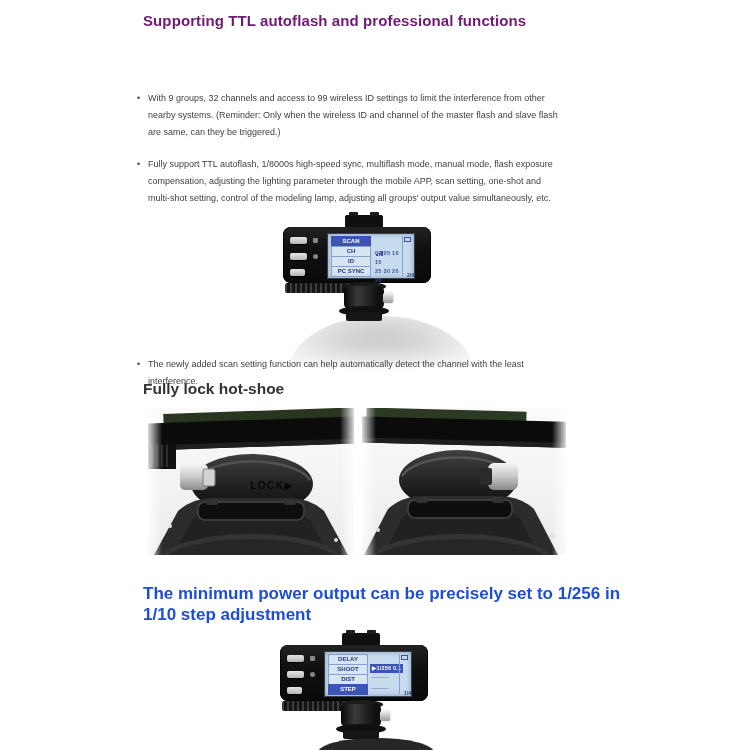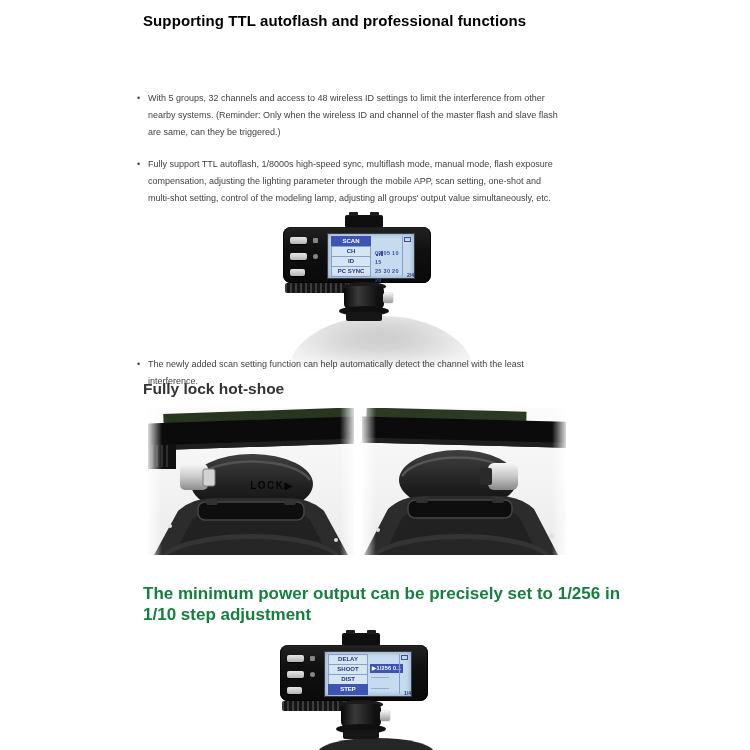--- a/index.html
+++ b/index.html
@@ -1,21 +1,21 @@
 <!DOCTYPE html>
 <html><head>
 <meta charset="utf-8">
 <style>
   html,body{margin:0;padding:0;}
   body{width:750px;height:750px;background:#ffffff;font-family:"Liberation Sans",sans-serif;}
   #page{position:relative;width:750px;height:750px;overflow:hidden;background:#fff;}
 
-  .h1{position:absolute;left:143px;top:12px;font-size:15px;font-weight:bold;color:#000000;letter-spacing:.1px;}
+  .h1{position:absolute;left:143px;top:12px;font-size:15px;font-weight:bold;color:#701a75;letter-spacing:.1px;}
   .h2{position:absolute;left:143px;top:380px;font-size:15.5px;font-weight:bold;color:#333;}
-  .h3{position:absolute;left:143px;top:583px;font-size:17px;font-weight:bold;color:#15803d;line-height:21px;white-space:pre-line;width:500px;}
+  .h3{position:absolute;left:143px;top:583px;font-size:17px;font-weight:bold;color:#1d4ed8;line-height:21px;white-space:pre-line;width:500px;}
 
   .bullet{position:absolute;left:137px;width:500px;font-size:9px;line-height:17px;color:#3f3f3f;
           white-space:pre-line;padding-left:11px;}
   .bullet::before{content:"\2022";position:absolute;left:0;top:0;color:#3f3f3f;}
   .b1{top:44px}.b2{top:90px}.b3{top:156px}
   .note{top:356px;z-index:6}
 
   
   .device{position:absolute;width:190px;height:130px;z-index:3;}
   .shoe{position:absolute;left:62px;top:0;width:38px;height:13px;background:#0f0f0f;border-radius:2px;}
@@ -69,21 +69,21 @@
   .photo{position:absolute;top:408px;}
   .ph-left{left:148px}.ph-right{left:362px}
 </style>
 </head>
 <body>
 
 <div id="page">
 
   <div class="h1">Supporting TTL autoflash and professional functions</div>
 
-  <div class="bullet b2">With 5 groups, 32 channels and access to 48 wireless ID settings to limit the interference from other
+  <div class="bullet b2">With 9 groups, 32 channels and access to 99 wireless ID settings to limit the interference from other
 nearby systems. (Reminder: Only when the wireless ID and channel of the master flash and slave flash
 are same, can they be triggered.)</div>
   <div class="bullet b3">Fully support TTL autoflash, 1/8000s high-speed sync, multiflash mode, manual mode, flash exposure
 compensation, adjusting the lighting parameter through the mobile APP, scan setting, one-shot and
 multi-shot setting, control of the modeling lamp, adjusting all groups' output value simultaneously, etc.</div>
 
   <div class="camera-dome"></div>
   <div class="device" style="left:283px;top:215px;">
     <div class="shoe">
       <div class="prong p1"></div>

